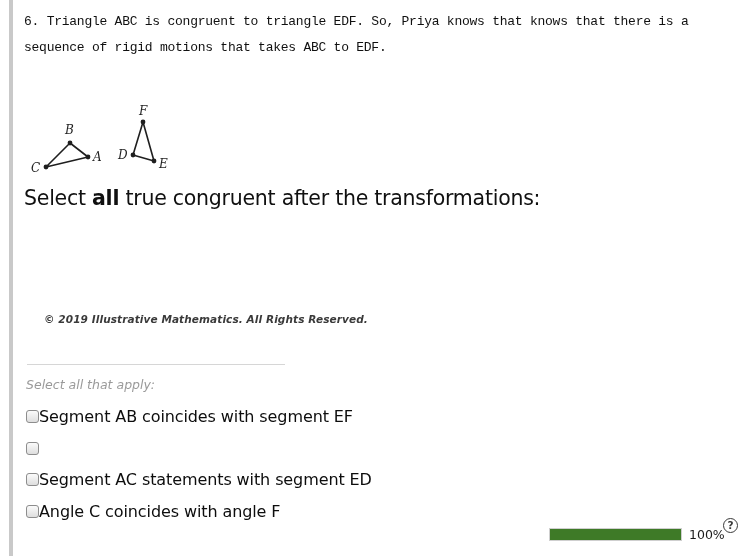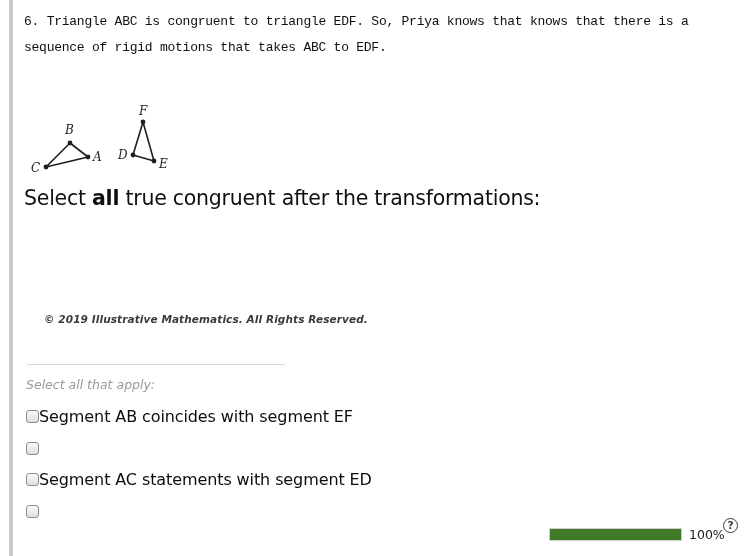--- a/index.html
+++ b/index.html
@@ -221,20 +221,21 @@
     </div>
     <div class="option">
       <span class="checkbox"></span>
     </div>
     <div class="option">
       <span class="checkbox"></span>
       <span class="option-label">Segment AC statements with segment ED</span>
     </div>
     <div class="option">
       <span class="checkbox"></span>
+      <span class="option-label">Angle C coincides with angle F</span>
     </div>
   </div>
 
   <div class="progress-wrap">
     <div class="progress-track">
       <div class="progress-fill" style="width: 100%; background: rgb(62, 122, 39);"></div>
     </div>
     <div class="progress-pct">100%</div>
   </div>
 

